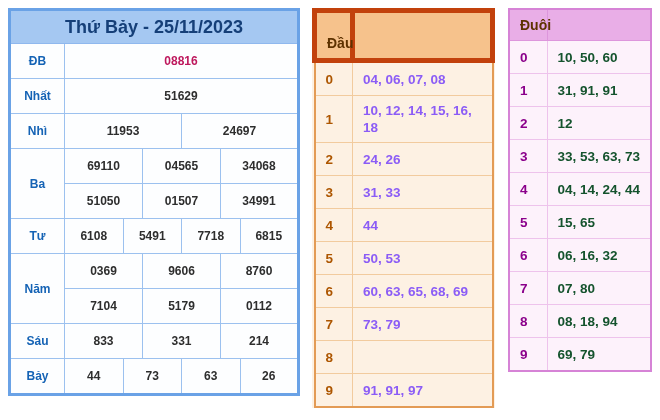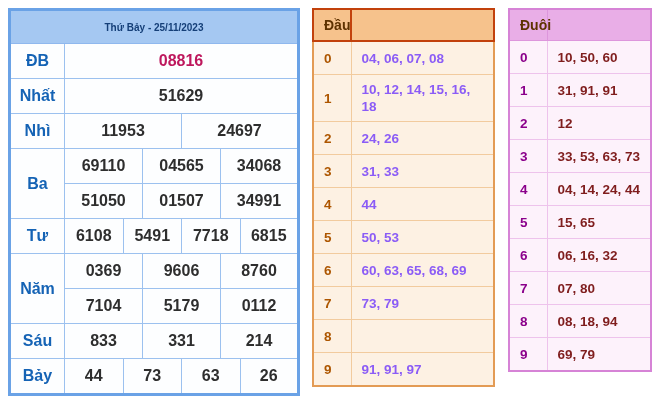--- a/index.html
+++ b/index.html
@@ -11,51 +11,51 @@
   .panel{position:absolute;top:8px;}
   #left-panel{left:8px;width:292px;}
   #mid-panel{left:312px;width:183px;}
   #right-panel{left:508px;width:144px;}
 
   table{border-collapse:collapse;width:100%;table-layout:fixed;font-weight:bold;}
 
   
   #results-table{border:3px solid #6aa2e6;background:#fdfeff;}
   #results-table th.title{
-    background:#a5c8f2;color:#153f78;font-size:10px;height:30px;
+    background:#a5c8f2;color:#153f78;font-size:18px;height:30px;
     text-align:center;border:1px solid #8fb8ee;
   }
   #results-table td{
     border:1px solid #9cc1ef;height:32px;text-align:center;
-    font-size:16px;color:#2e2e2e;background:#fdfeff;overflow:hidden;
+    font-size:12px;color:#2e2e2e;background:#fdfeff;overflow:hidden;
   }
   #results-table td.rlabel{color:#1563b5;}
   #results-table td.db{color:#be185d;}
 
   
   #dau-table{border:2px solid #e39b55;background:#fdf1e3;}
   #dau-table th{
     background:#f6c28c;color:#5e3200;font-size:14px;height:30px;
-    text-align:left;padding:0 0 0 10px;border:2px solid #c2410c;
+    text-align:left;padding:15px 0 0 10px;border:5px solid #c2410c;
   }
   #dau-table td{
     border:1px solid #f2cb9e;font-size:13.5px;color:#8b5cf6;
     text-align:left;padding:6px 4px 6px 10px;height:20px;
     line-height:17px;background:#fdf1e3;vertical-align:middle;overflow:hidden;
   }
   #dau-table td.dlabel{color:#ad5600;}
 
   
   #duoi-table{border:2px solid #d683d6;background:#fdf2fb;}
   #duoi-table th{
     background:#e9aee7;color:#5e3200;font-size:14px;height:30px;
     text-align:left;padding:0 0 0 10px;border:1px solid #dd96dc;
   }
   #duoi-table td{
-    border:1px solid #eec3ec;font-size:13.5px;color:#7f1d1d;
+    border:1px solid #eec3ec;font-size:13.5px;color:#14532d;
     text-align:left;padding:6px 4px 6px 10px;height:20px;
     line-height:17px;background:#fdf2fb;vertical-align:middle;overflow:hidden;
   }
   #duoi-table td.dlabel{color:#8b008b;}
 </style>
 </head>
 <body>
 
 <div class="panel" id="left-panel">
   <table id="results-table">

